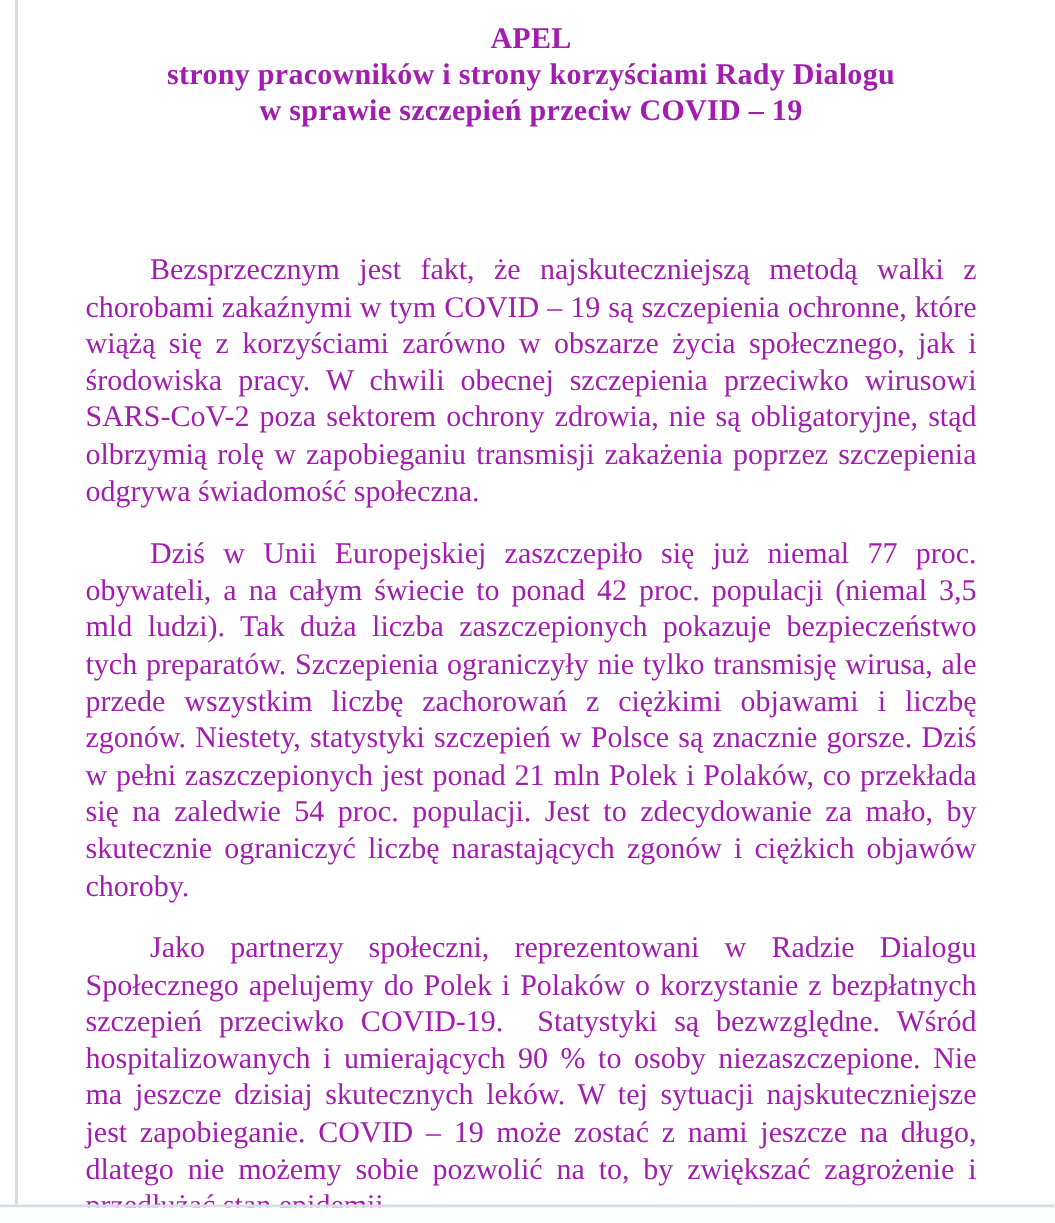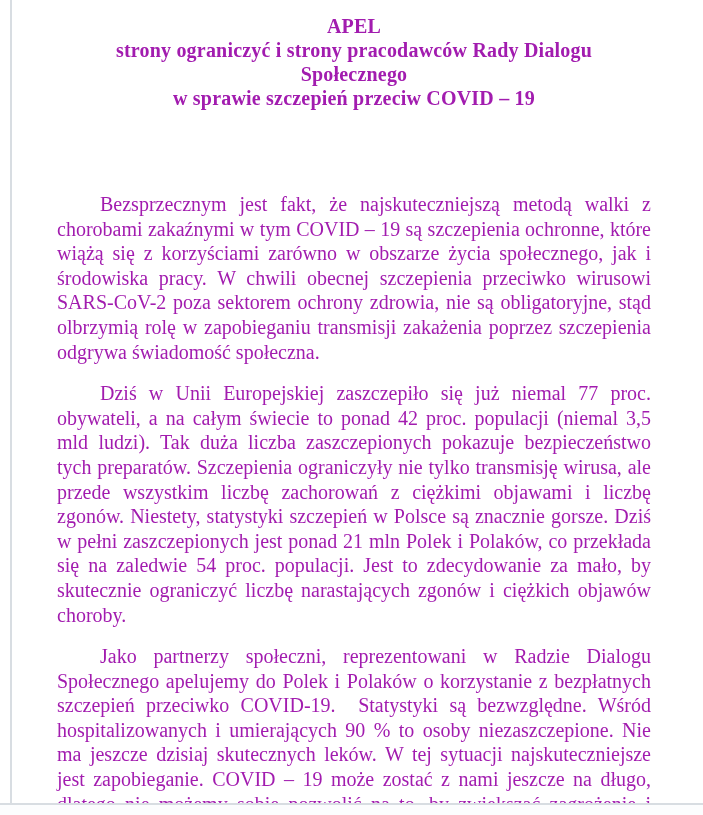--- a/index.html
+++ b/index.html
@@ -67,22 +67,21 @@
   }
 </style>
 </head>
 <body>
 
 <div class="page-edge-left"></div>
 
 <div class="content">
   <div class="doc-title">
     <div>APEL</div>
-    <div>strony ograniczyć i strony pracodawców Rady Dialogu</div>
-    <div>Społecznego</div>
+    <div>strony pracowników i strony korzyściami Rady Dialogu</div>
     <div>w sprawie szczepień przeciw COVID – 19</div>
   </div>
 
   <div class="doc-body">
     <p>Bezsprzecznym jest fakt, że najskuteczniejszą metodą walki z chorobami zakaźnymi w tym COVID – 19 są szczepienia ochronne, które wiążą się z korzyściami zarówno w obszarze życia społecznego, jak i środowiska pracy. W chwili obecnej szczepienia przeciwko wirusowi SARS-CoV-2 poza sektorem ochrony zdrowia, nie są obligatoryjne, stąd olbrzymią rolę w zapobieganiu transmisji zakażenia poprzez szczepienia odgrywa świadomość społeczna.</p>
     <p>Dziś w Unii Europejskiej zaszczepiło się już niemal 77 proc. obywateli, a na całym świecie to ponad 42 proc. populacji (niemal 3,5 mld ludzi). Tak duża liczba zaszczepionych pokazuje bezpieczeństwo tych preparatów. Szczepienia ograniczyły nie tylko transmisję wirusa, ale przede wszystkim liczbę zachorowań z ciężkimi objawami i liczbę zgonów. Niestety, statystyki szczepień w Polsce są znacznie gorsze. Dziś w pełni zaszczepionych jest ponad 21 mln Polek i Polaków, co przekłada się na zaledwie 54 proc. populacji. Jest to zdecydowanie za mało, by skutecznie ograniczyć liczbę narastających zgonów i ciężkich objawów choroby.</p>
     <p>Jako partnerzy społeczni, reprezentowani w Radzie Dialogu Społecznego apelujemy do Polek i Polaków o korzystanie z bezpłatnych szczepień przeciwko COVID-19.&nbsp; Statystyki są bezwzględne. Wśród hospitalizowanych i umierających 90 % to osoby niezaszczepione. Nie ma jeszcze dzisiaj skutecznych leków. W tej sytuacji najskuteczniejsze jest zapobieganie. COVID – 19 może zostać z nami jeszcze na długo, dlatego nie możemy sobie pozwolić na to, by zwiększać zagrożenie i przedłużać stan epidemii.</p>
   </div>
 </div>
 

